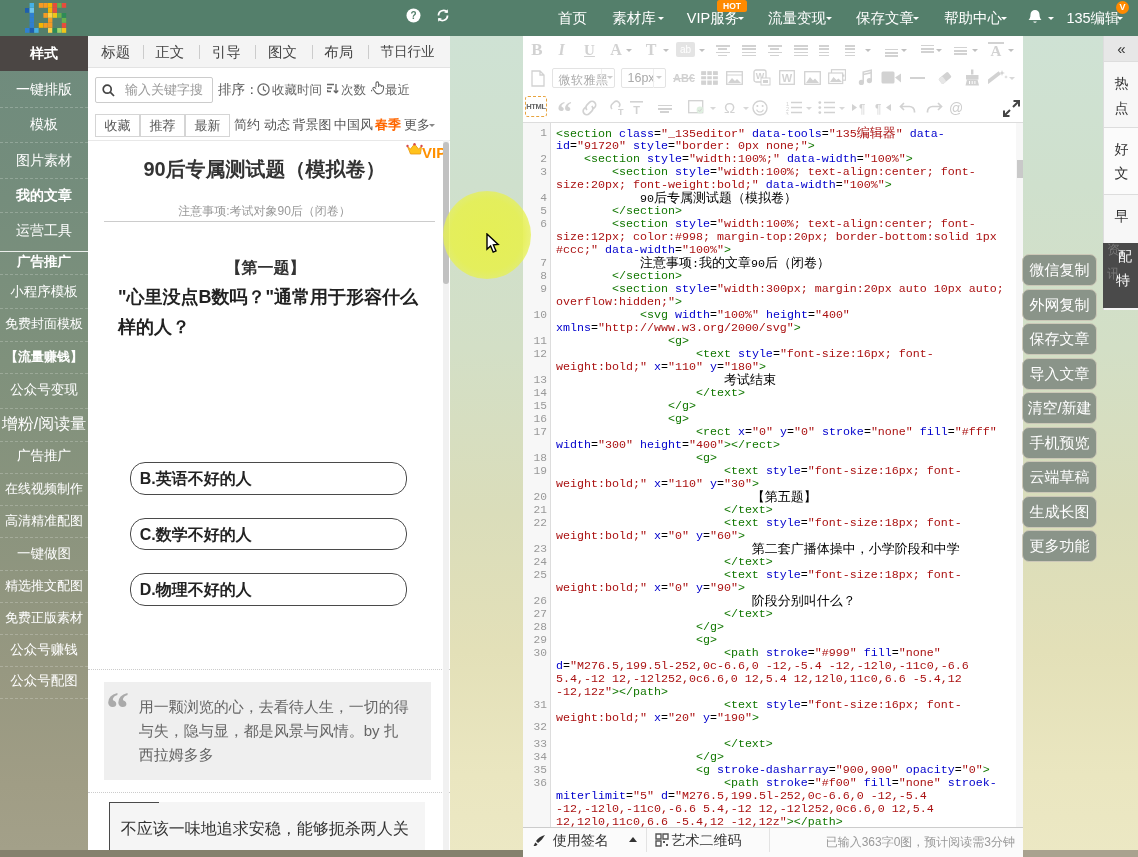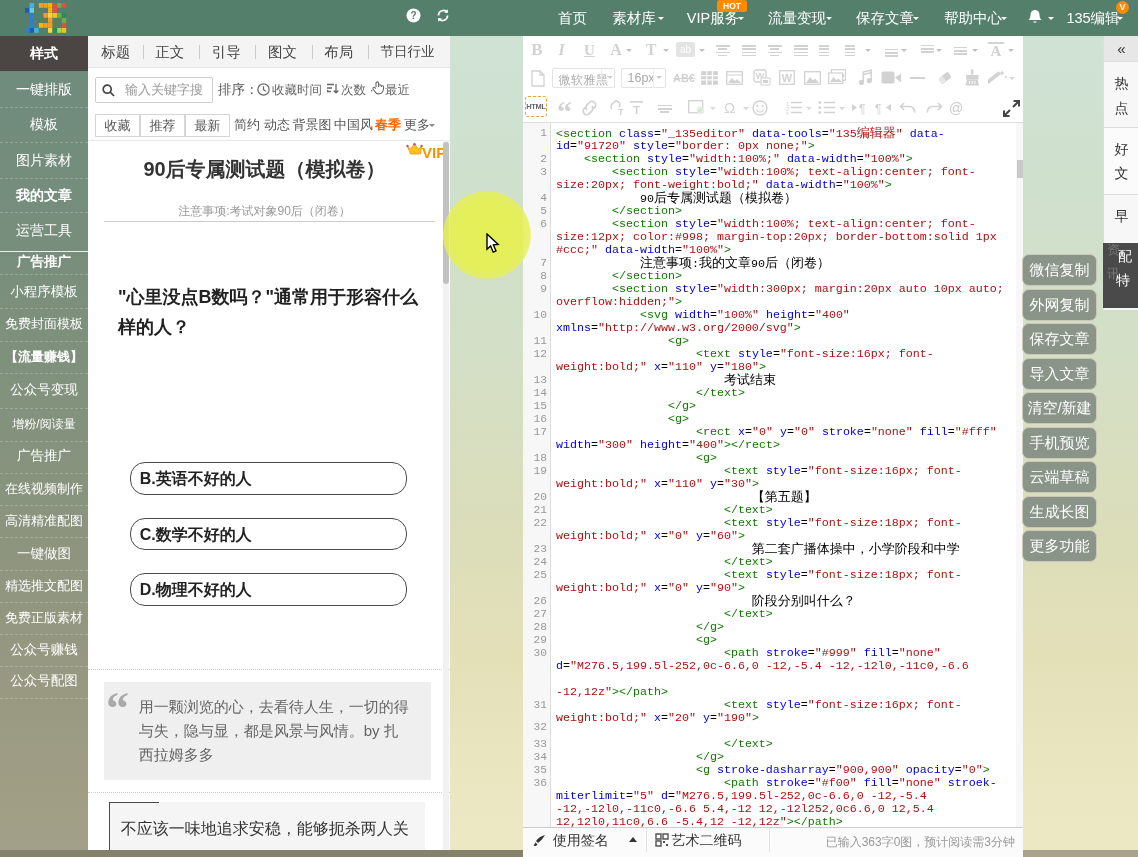--- a/index.html
+++ b/index.html
@@ -80,21 +80,21 @@
 <div class="sitem" style="top:43px;font-size:14px;font-weight:400">一键排版</div>
 <div class="sitem" style="top:78px;font-size:14px;font-weight:400">模板</div>
 <div class="sitem" style="top:114px;font-size:14px;font-weight:400">图片素材</div>
 <div class="sitem" style="top:149px;font-size:14px;font-weight:700">我的文章</div>
 <div class="sitem" style="top:184px;font-size:14px;font-weight:400">运营工具</div>
 <div class="sitem" style="top:216px;font-size:13.5px;font-weight:700">广告推广</div>
 <div class="sitem" style="top:246px;font-size:13.5px;font-weight:400">小程序模板</div>
 <div class="sitem" style="top:278px;font-size:13px;font-weight:400">免费封面模板</div>
 <div class="sitem" style="top:311px;font-size:13px;font-weight:700">【流量赚钱】</div>
 <div class="sitem" style="top:344px;font-size:13.5px;font-weight:400">公众号变现</div>
-<div class="sitem" style="top:378px;font-size:12px;font-weight:400">增粉/阅读量</div>
+<div class="sitem" style="top:378px;font-size:16px;font-weight:400">增粉/阅读量</div>
 <div class="sitem" style="top:410px;font-size:13.5px;font-weight:400">广告推广</div>
 <div class="sitem" style="top:443px;font-size:13px;font-weight:400">在线视频制作</div>
 <div class="sitem" style="top:475px;font-size:13px;font-weight:400">高清精准配图</div>
 <div class="sitem" style="top:508px;font-size:13.5px;font-weight:400">一键做图</div>
 <div class="sitem" style="top:540px;font-size:13px;font-weight:400">精选推文配图</div>
 <div class="sitem" style="top:572px;font-size:13px;font-weight:400">免费正版素材</div>
 <div class="sitem" style="top:604px;font-size:13.5px;font-weight:400">公众号赚钱</div>
 <div class="sitem" style="top:635px;font-size:13.5px;font-weight:400">公众号配图</div>
 </div>
 
@@ -149,20 +149,21 @@
   <svg style="position:absolute;left:318px;top:107px" width="17" height="13" viewBox="0 0 17 13">
       <path d="M1.5,3.5 L4.5,6 L8.5,1 L12.5,6 L15.5,3.5 L14.5,11 h-10 z" fill="#ffc21c" stroke="#e8960f" stroke-width="0.8"></path>
       <circle cx="1.5" cy="3" r="1.2" fill="#d8484a"></circle>
       <circle cx="8.5" cy="1.2" r="1.2" fill="#d8484a"></circle>
       <circle cx="15.5" cy="3" r="1.2" fill="#d8484a"></circle>
     </svg>
   <div style="position:absolute;left:334px;top:108px;width:30px;font-size:15px;font-weight:700;color:#ff9000">VIP</div>
   <div style="position:absolute;left:0px;top:120px;width:353px;text-align:center;font-size:20px;font-weight:700;color:#333">90后专属测试题（模拟卷）</div>
   <div style="position:absolute;left:0px;top:167px;width:353px;text-align:center;font-size:12px;color:#999">注意事项:考试对象90后（闭卷）</div>
   <div style="position:absolute;left:15.7px;top:185.2px;width:331px;height:1px;background:#ccc"></div>
+  <div style="position:absolute;left:0px;top:222px;width:355px;text-align:center;font-size:16px;font-weight:700;color:#333">【第一题】</div>
   <div style="position:absolute;left:30px;top:246px;width:310px;font-size:18px;font-weight:700;color:#222;line-height:30px">"心里没点B数吗？"通常用于形容什么样的人？</div>
   <div class="opt" style="top:426px">B.英语不好的人</div>
   <div class="opt" style="top:481.6px">C.数学不好的人</div>
   <div class="opt" style="top:537.2px">D.物理不好的人</div>
   <div class="dotsep" style="top:632.7px"></div>
 
   <div style="position:absolute;left:15.7px;top:645.8px;width:327.5px;height:98px;background:#efefef"></div>
   <div style="position:absolute;left:18px;top:650px;font-size:46px;line-height:46px;color:#aaa;font-family:'Liberation Serif',serif;font-weight:700">“</div>
   <div style="position:absolute;left:50.7px;top:659px;width:270.5px;font-size:15px;color:#666;line-height:24.2px">用一颗浏览的心，去看待人生，一切的得与失，隐与显，都是风景与风情。by 扎西拉姆多多</div>
   <div class="dotsep" style="top:756.3px"></div>
@@ -455,20 +456,21 @@
 <div class="crow" style="top:543px"><span class="cp">                            <span class="cj">第二套广播体操中，小学阶段和中学</span></span></div>
 <div class="crow" style="top:556px"><span class="cp">                        </span><span class="ct">&lt;/text&gt;</span></div>
 <div class="crow" style="top:569px"><span class="cp">                        </span><span class="ct">&lt;text</span><span class="cp"> </span><span class="ca">style</span><span class="cp">=</span><span class="cs">"font-size:18px; font-</span></div>
 <div class="crow" style="top:582px"><span class="cs">weight:bold;"</span><span class="cp"> </span><span class="ca">x</span><span class="cp">=</span><span class="cs">"0"</span><span class="cp"> </span><span class="ca">y</span><span class="cp">=</span><span class="cs">"90"</span><span class="ct">&gt;</span></div>
 <div class="crow" style="top:595px"><span class="cp">                            <span class="cj">阶段分别叫什么？</span></span></div>
 <div class="crow" style="top:608px"><span class="cp">                        </span><span class="ct">&lt;/text&gt;</span></div>
 <div class="crow" style="top:621px"><span class="cp">                    </span><span class="ct">&lt;/g&gt;</span></div>
 <div class="crow" style="top:634px"><span class="cp">                    </span><span class="ct">&lt;g&gt;</span></div>
 <div class="crow" style="top:647px"><span class="cp">                        </span><span class="ct">&lt;path</span><span class="cp"> </span><span class="ca">stroke</span><span class="cp">=</span><span class="cs">"#999"</span><span class="cp"> </span><span class="ca">fill</span><span class="cp">=</span><span class="cs">"none"</span></div>
 <div class="crow" style="top:660px"><span class="ca">d</span><span class="cp">=</span><span class="cs">"M276.5,199.5l-252,0c-6.6,0 -12,-5.4 -12,-12l0,-11c0,-6.6</span></div>
+<div class="crow" style="top:673px"><span class="cs">5.4,-12 12,-12l252,0c6.6,0 12,5.4 12,12l0,11c0,6.6 -5.4,12</span></div>
 <div class="crow" style="top:686px"><span class="cs">-12,12z"</span><span class="ct">&gt;&lt;/path&gt;</span></div>
 <div class="crow" style="top:699px"><span class="cp">                        </span><span class="ct">&lt;text</span><span class="cp"> </span><span class="ca">style</span><span class="cp">=</span><span class="cs">"font-size:16px; font-</span></div>
 <div class="crow" style="top:712px"><span class="cs">weight:bold;"</span><span class="cp"> </span><span class="ca">x</span><span class="cp">=</span><span class="cs">"20"</span><span class="cp"> </span><span class="ca">y</span><span class="cp">=</span><span class="cs">"190"</span><span class="ct">&gt;</span></div>
 <div class="crow" style="top:738px"><span class="cp">                        </span><span class="ct">&lt;/text&gt;</span></div>
 <div class="crow" style="top:751px"><span class="cp">                    </span><span class="ct">&lt;/g&gt;</span></div>
 <div class="crow" style="top:764px"><span class="cp">                    </span><span class="ct">&lt;g</span><span class="cp"> </span><span class="ca">stroke-dasharray</span><span class="cp">=</span><span class="cs">"900,900"</span><span class="cp"> </span><span class="ca">opacity</span><span class="cp">=</span><span class="cs">"0"</span><span class="ct">&gt;</span></div>
 <div class="crow" style="top:777px"><span class="cp">                        </span><span class="ct">&lt;path</span><span class="cp"> </span><span class="ca">stroke</span><span class="cp">=</span><span class="cs">"#f00"</span><span class="cp"> </span><span class="ca">fill</span><span class="cp">=</span><span class="cs">"none"</span><span class="cp"> </span><span class="ca">stroek-</span></div>
 <div class="crow" style="top:790px"><span class="ca">miterlimit</span><span class="cp">=</span><span class="cs">"5"</span><span class="cp"> </span><span class="ca">d</span><span class="cp">=</span><span class="cs">"M276.5,199.5l-252,0c-6.6,0 -12,-5.4</span></div>
 <div class="crow" style="top:803px"><span class="cs">-12,-12l0,-11c0,-6.6 5.4,-12 12,-12l252,0c6.6,0 12,5.4</span></div>
 <div class="crow" style="top:816px"><span class="cs">12,12l0,11c0,6.6 -5.4,12 -12,12z"</span><span class="ct">&gt;&lt;/path&gt;</span></div>

